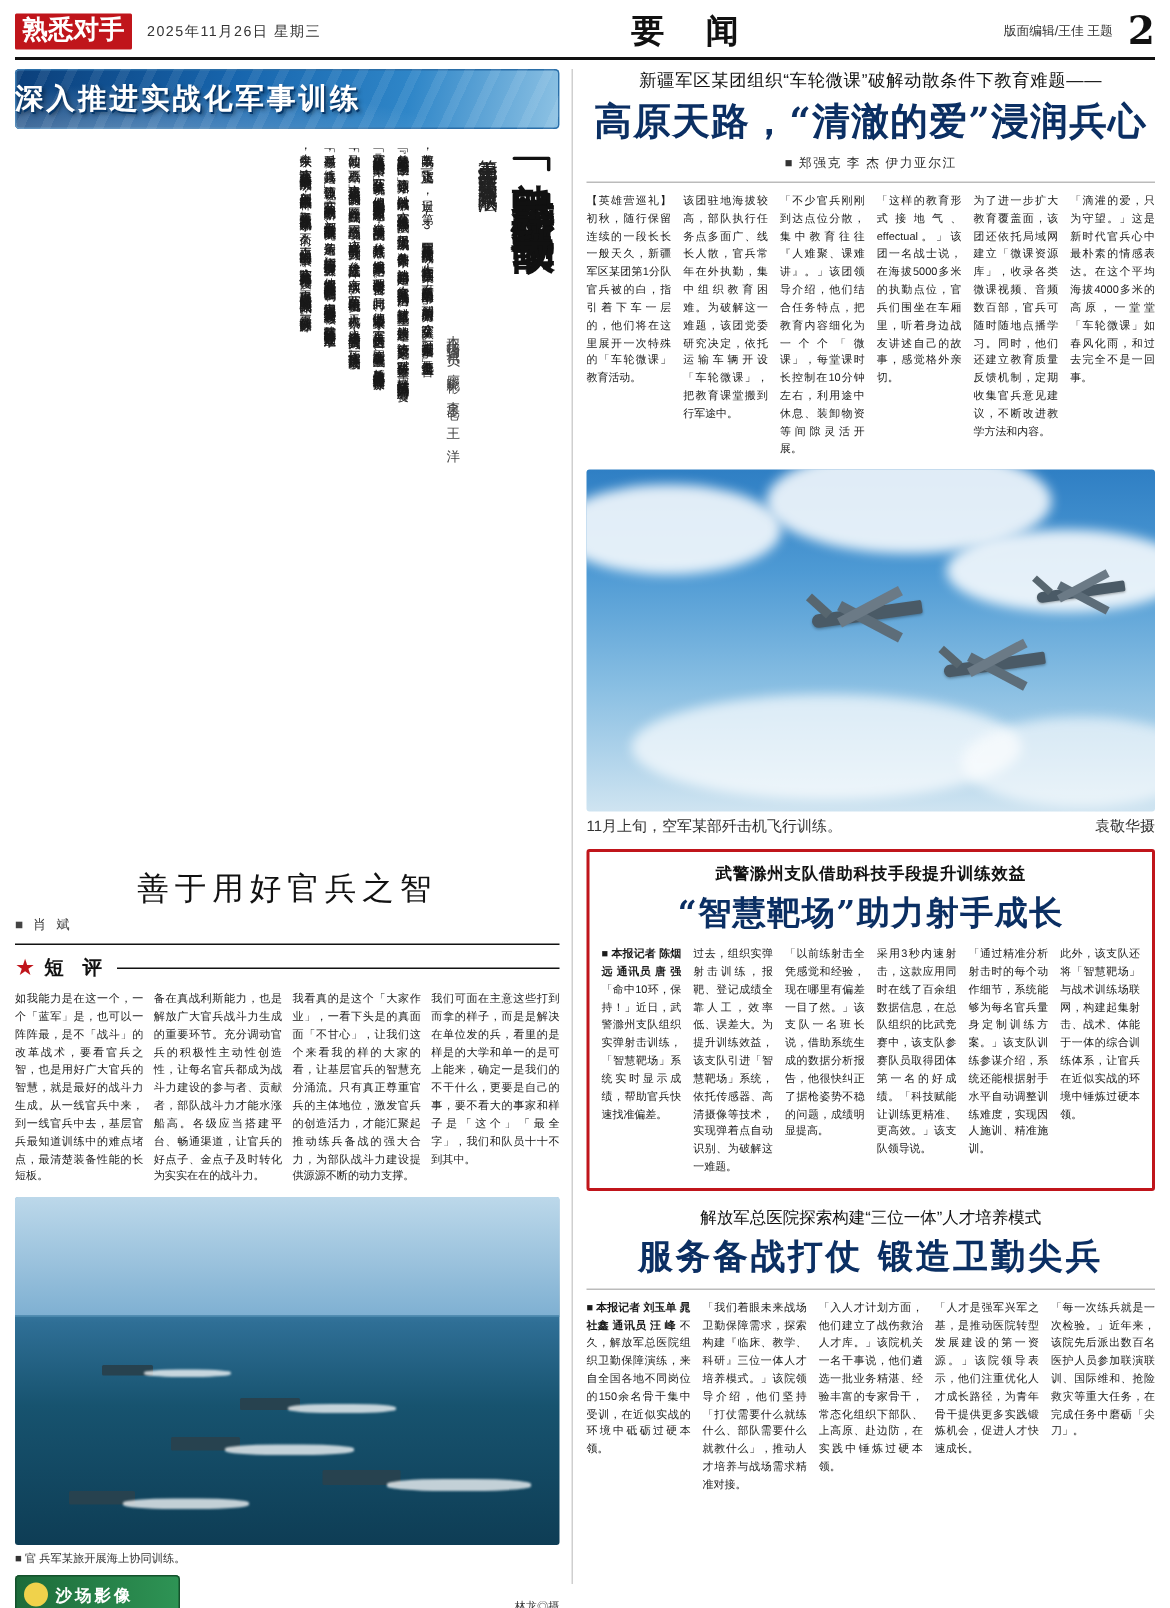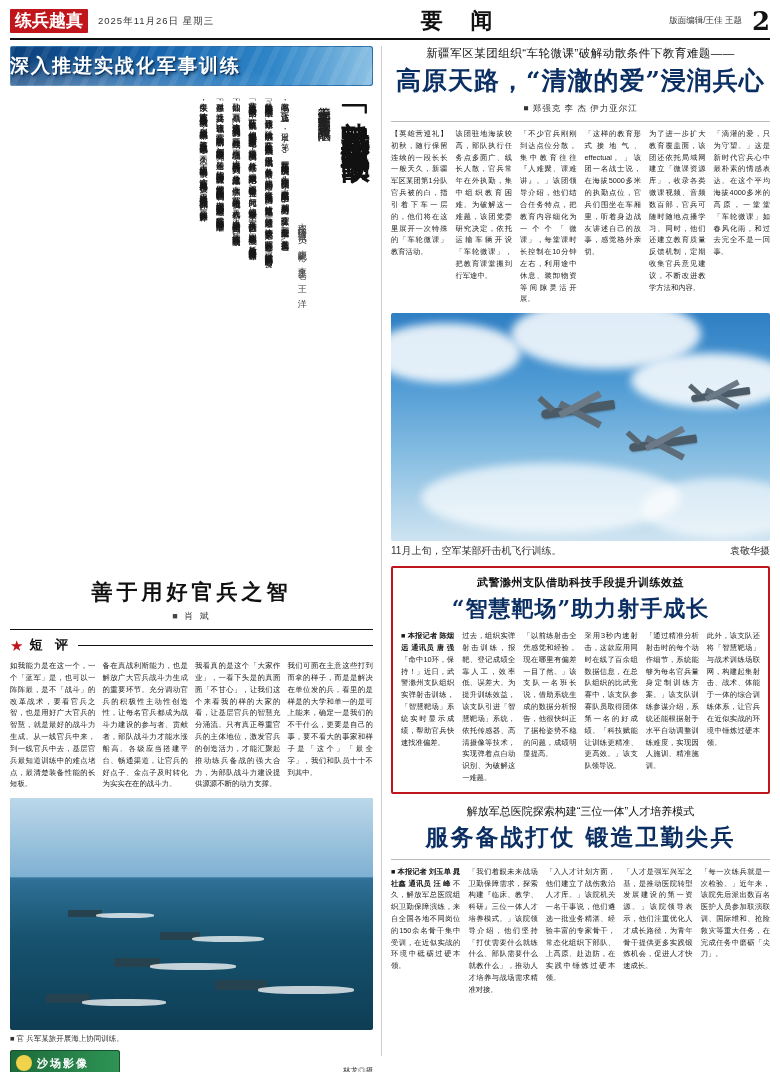--- a/index.html
+++ b/index.html
@@ -83,24 +83,24 @@
   .v-cols { display:flex; flex-direction:row-reverse; flex:1; }
   .vtext {
     writing-mode: vertical-rl; text-orientation: upright;
     font-size:8.2px; line-height:1.62; letter-spacing:.4px; color:#1a1a1a;
     height:100%; margin-left:3px; text-align:justify;
     font-family:"Liberation Sans", sans-serif;
   }
 
   
   .sub-head {
-    text-align:center; font-family:"DejaVu Serif", serif; font-weight:bold;
+    text-align:center; font-family:"DejaVu Serif", serif; font-weight:normal;
     font-size:21px; letter-spacing:4px; margin:12px 0 4px 0;
   }
-  .sub-byline { text-align:center; font-size:9px; color:#444; letter-spacing:2px; margin-bottom:6px; }
+  .sub-byline { text-align:left; font-size:9px; color:#444; letter-spacing:2px; margin-bottom:6px; }
 
   .rule { border-top:1px solid #111; margin:6px 0; }
   .rule-thin { border-top:1px solid #bbb; margin:6px 0; }
 
   
   .badge-row { display:flex; align-items:center; gap:6px; margin:4px 0 6px 0; }
   .star { color:#c0151b; font-size:15px; line-height:1; }
   .badge-txt { font-family:"DejaVu Serif", serif; font-weight:bold; font-size:13px; letter-spacing:4px; }
   .badge-line { flex:1; height:1px; background:#111; }
 
@@ -166,21 +166,21 @@
     text-align:center; font-family:"DejaVu Serif", serif; font-weight:bold;
     font-size:23px; letter-spacing:2px; color:#0b2f63; margin:3px 0 6px 0;
   }
 </style>
 </head>
 <body>
 
 <div class="page">
 
   <div class="masthead">
-    <div class="mh-logo">练兵越真</div>
+    <div class="mh-logo">熟悉对手</div>
     <div class="mh-date">2025年11月26日  星期三</div>
     <div class="mh-title">要  闻</div>
     <div class="mh-editor">版面编辑/王佳   王题</div>
     <div class="mh-page">2</div>
   </div>
 
   <div class="body-wrap">
 
     <div class="col-left">
 

